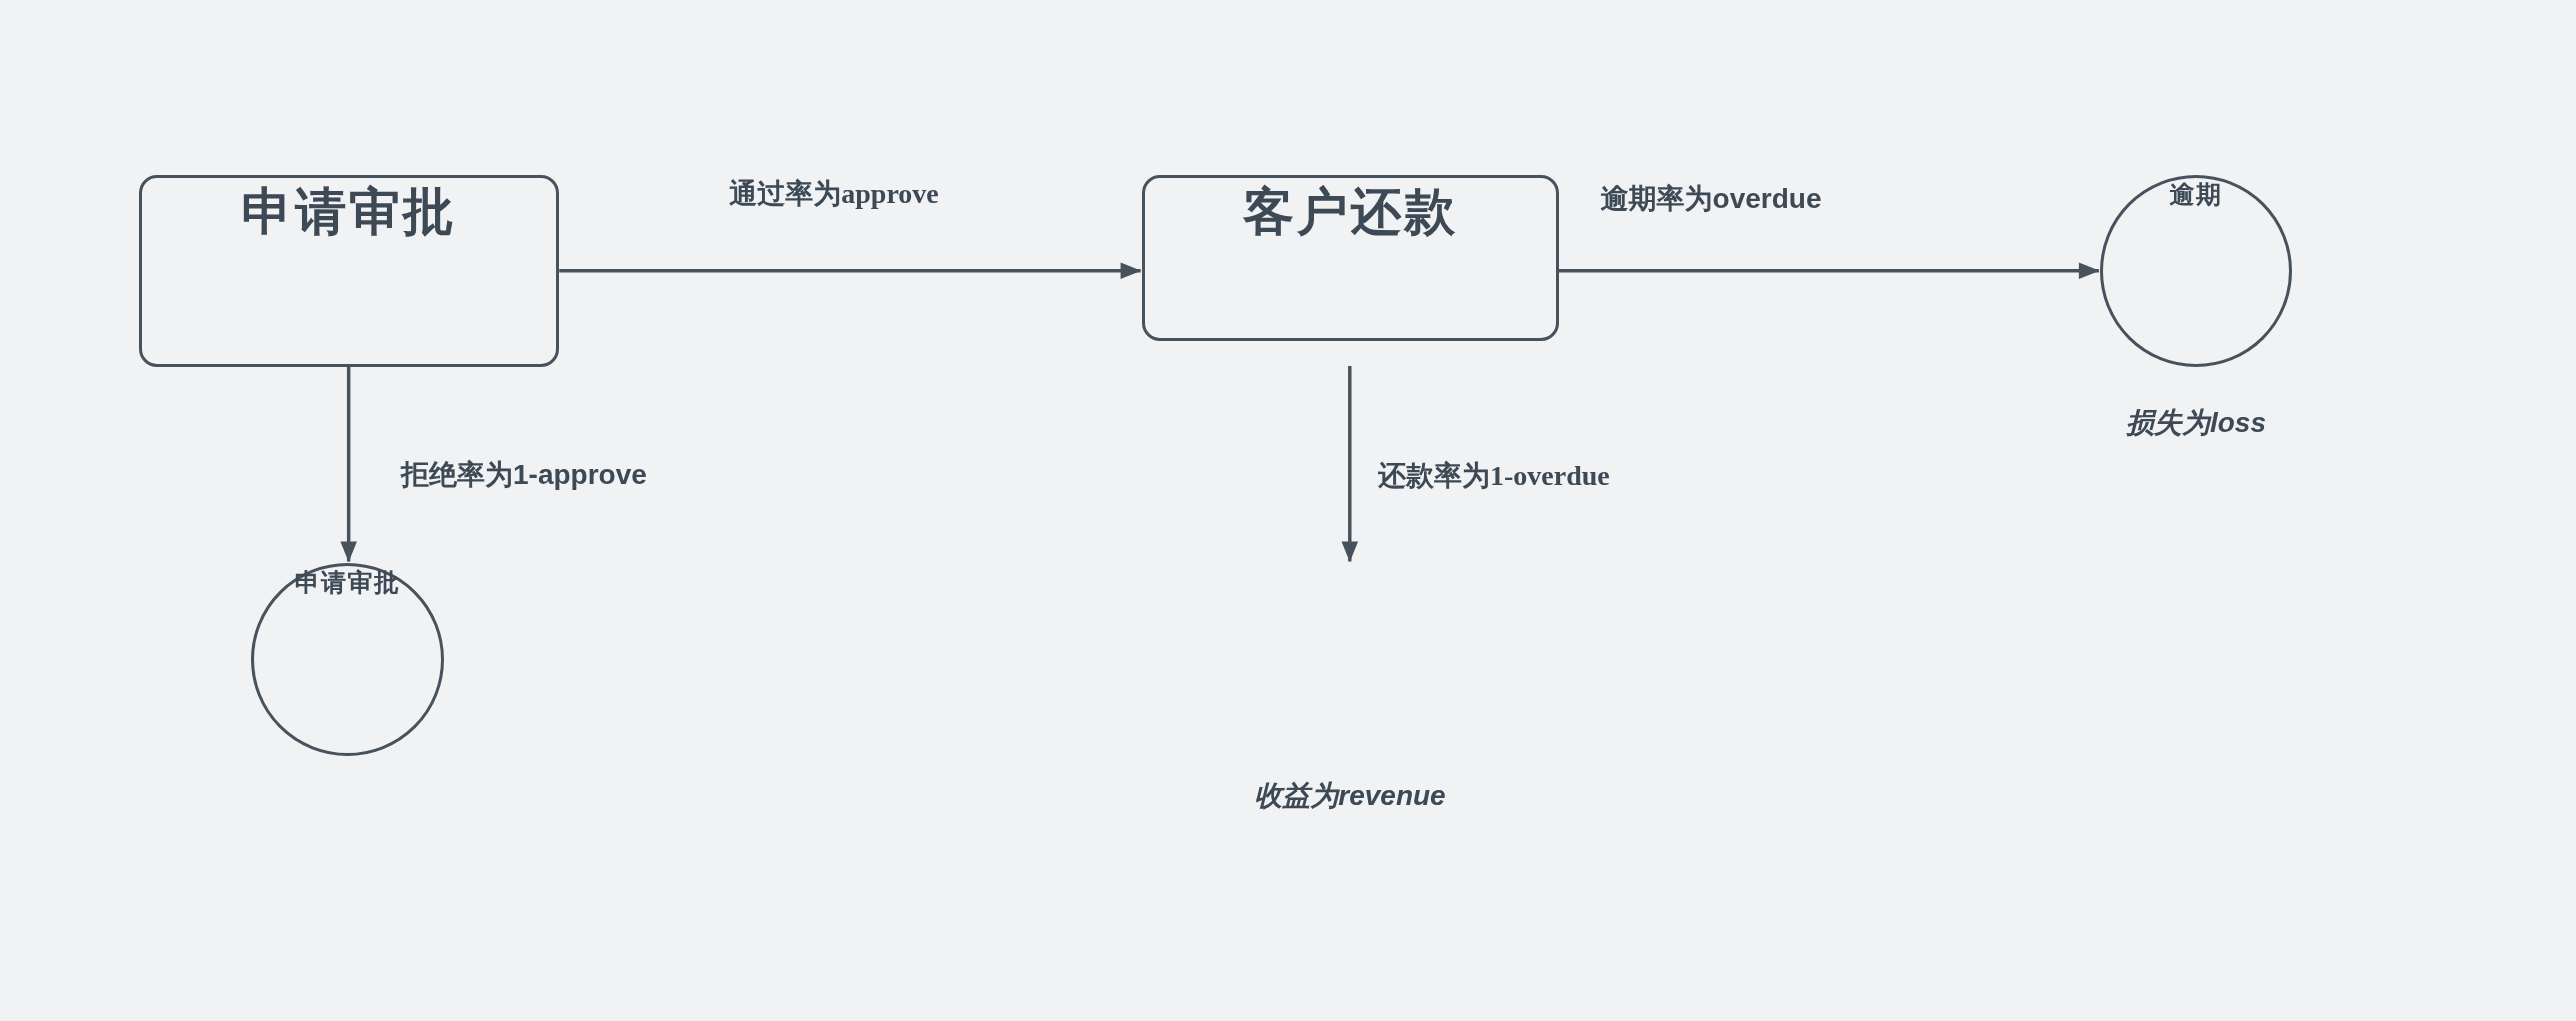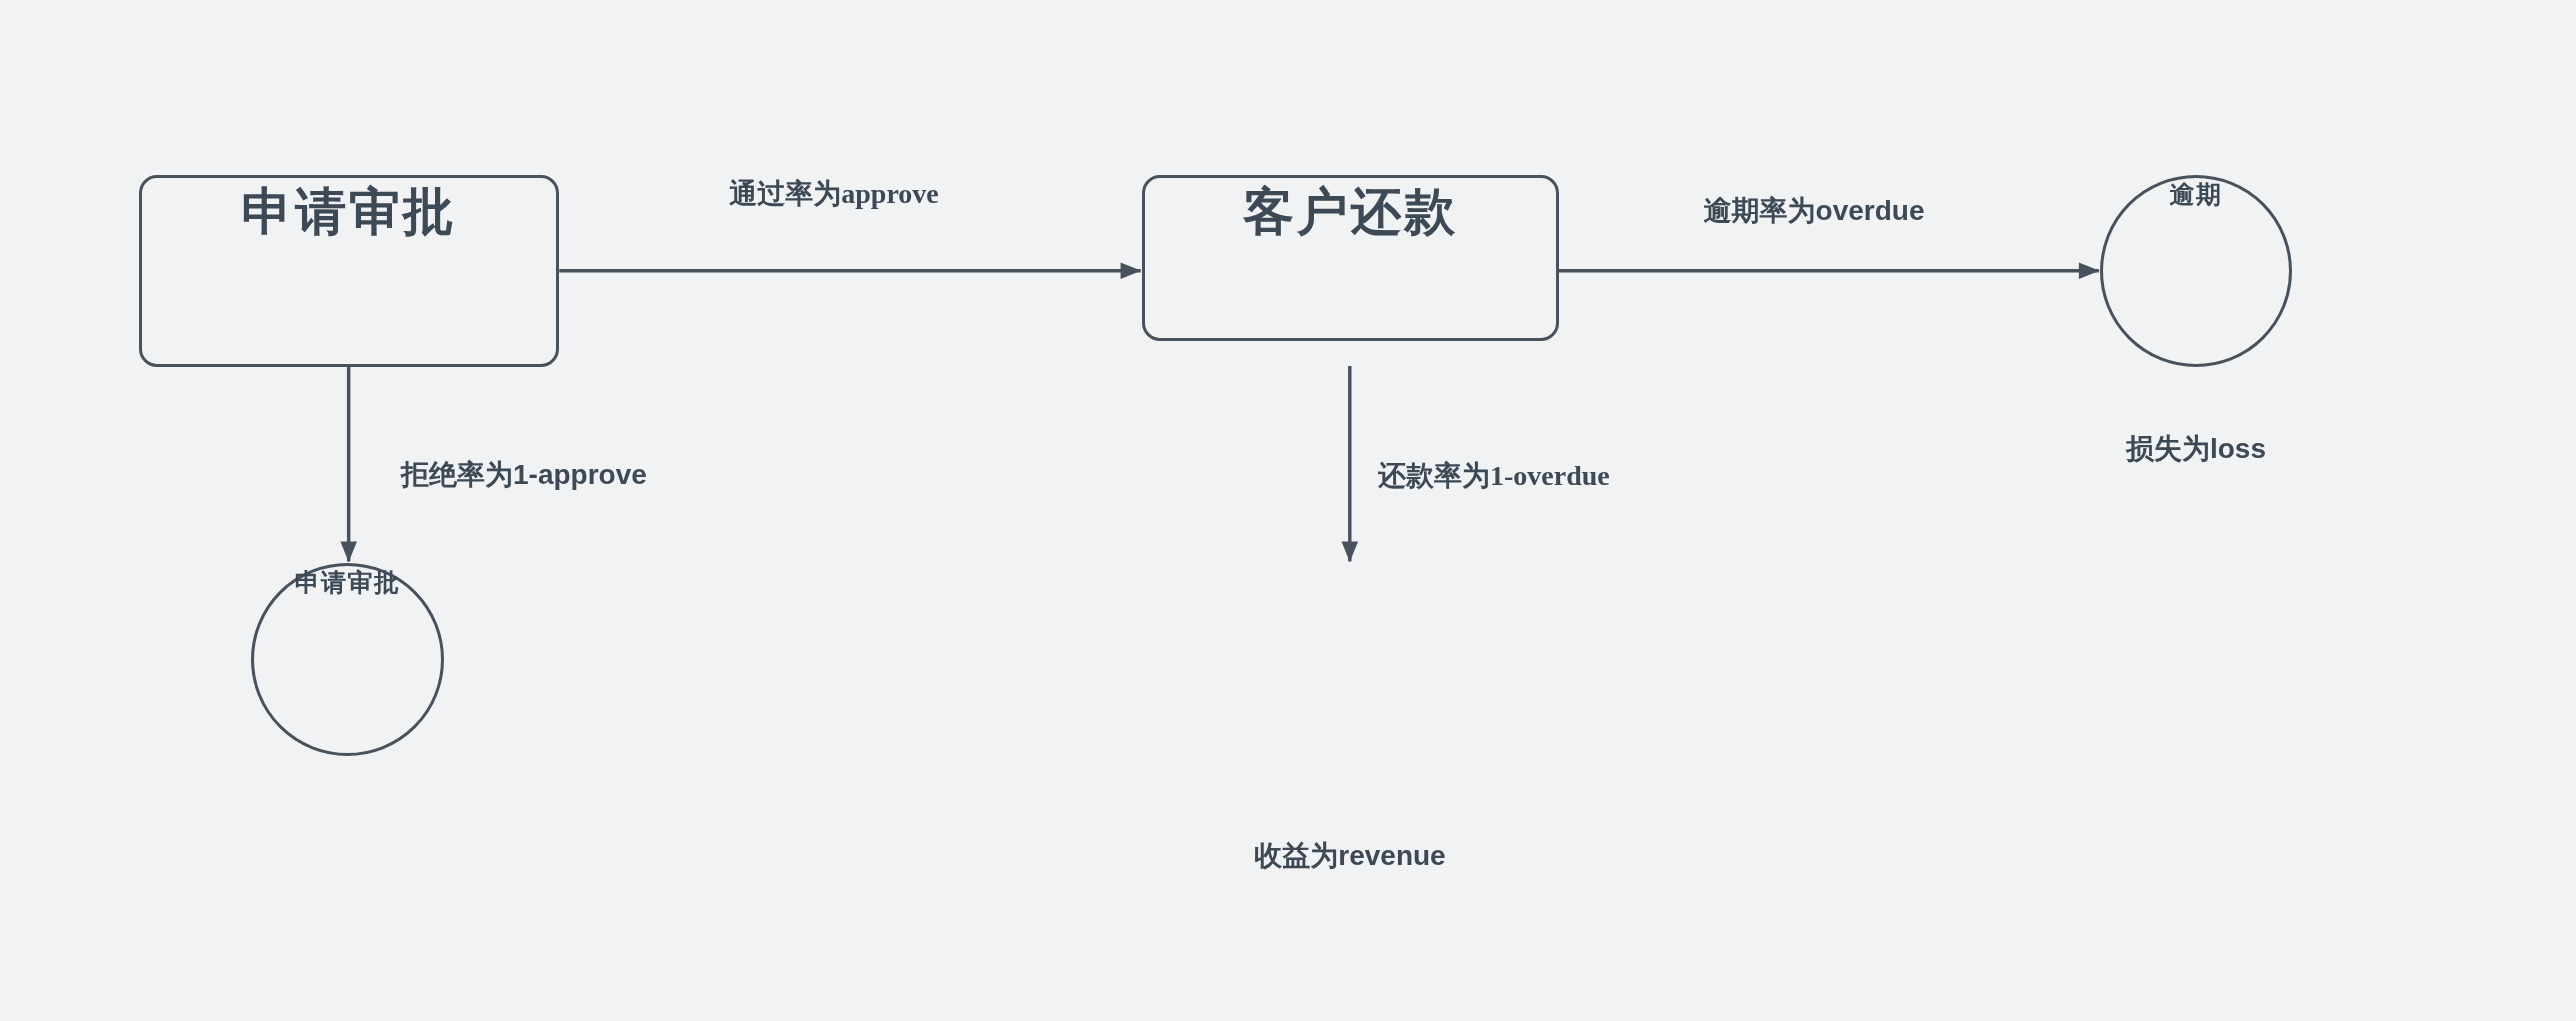--- a/index.html
+++ b/index.html
@@ -61,25 +61,25 @@
   .edge-label,.annotation{
     position:absolute;
     font-size:28px;
     font-weight:700;
     white-space:nowrap;
     color:var(--text);
   }
   .centered{ transform:translate(-50%,-50%); }
   .left-anchored{ transform:translate(0,-50%); }
   #label-pass    { left:834px; top:194px;font-family:Liberation Serif, serif; }
-  #label-overdue { left:1814px; top:199px;margin-top:12px; }
+  #label-overdue { left:1711px; top:199px; }
   #label-reject  { left:401px;  top:475px; }
   #label-repay   { left:1378px; top:476px;font-family:Liberation Serif, serif; }
-  #label-loss    { left:2196px; top:449px; }
-  #label-revenue { left:1350px; top:856px; }
+  #label-loss    { left:2196px; top:423px;font-style:italic; }
+  #label-revenue { left:1350px; top:796px;font-style:italic; }
 </style>
 </head>
 <body>
 
 <div class="canvas">
 
   <svg class="edge-layer" width="2576" height="1022" viewBox="0 0 3731 1480" xmlns="http://www.w3.org/2000/svg">
     <defs>
       <marker id="arrow" markerUnits="userSpaceOnUse" markerWidth="40" markerHeight="30" refX="30" refY="13" orient="auto">
         <path class="arrowhead" d="M1,1 L31,13 L1,25 Z"></path>

